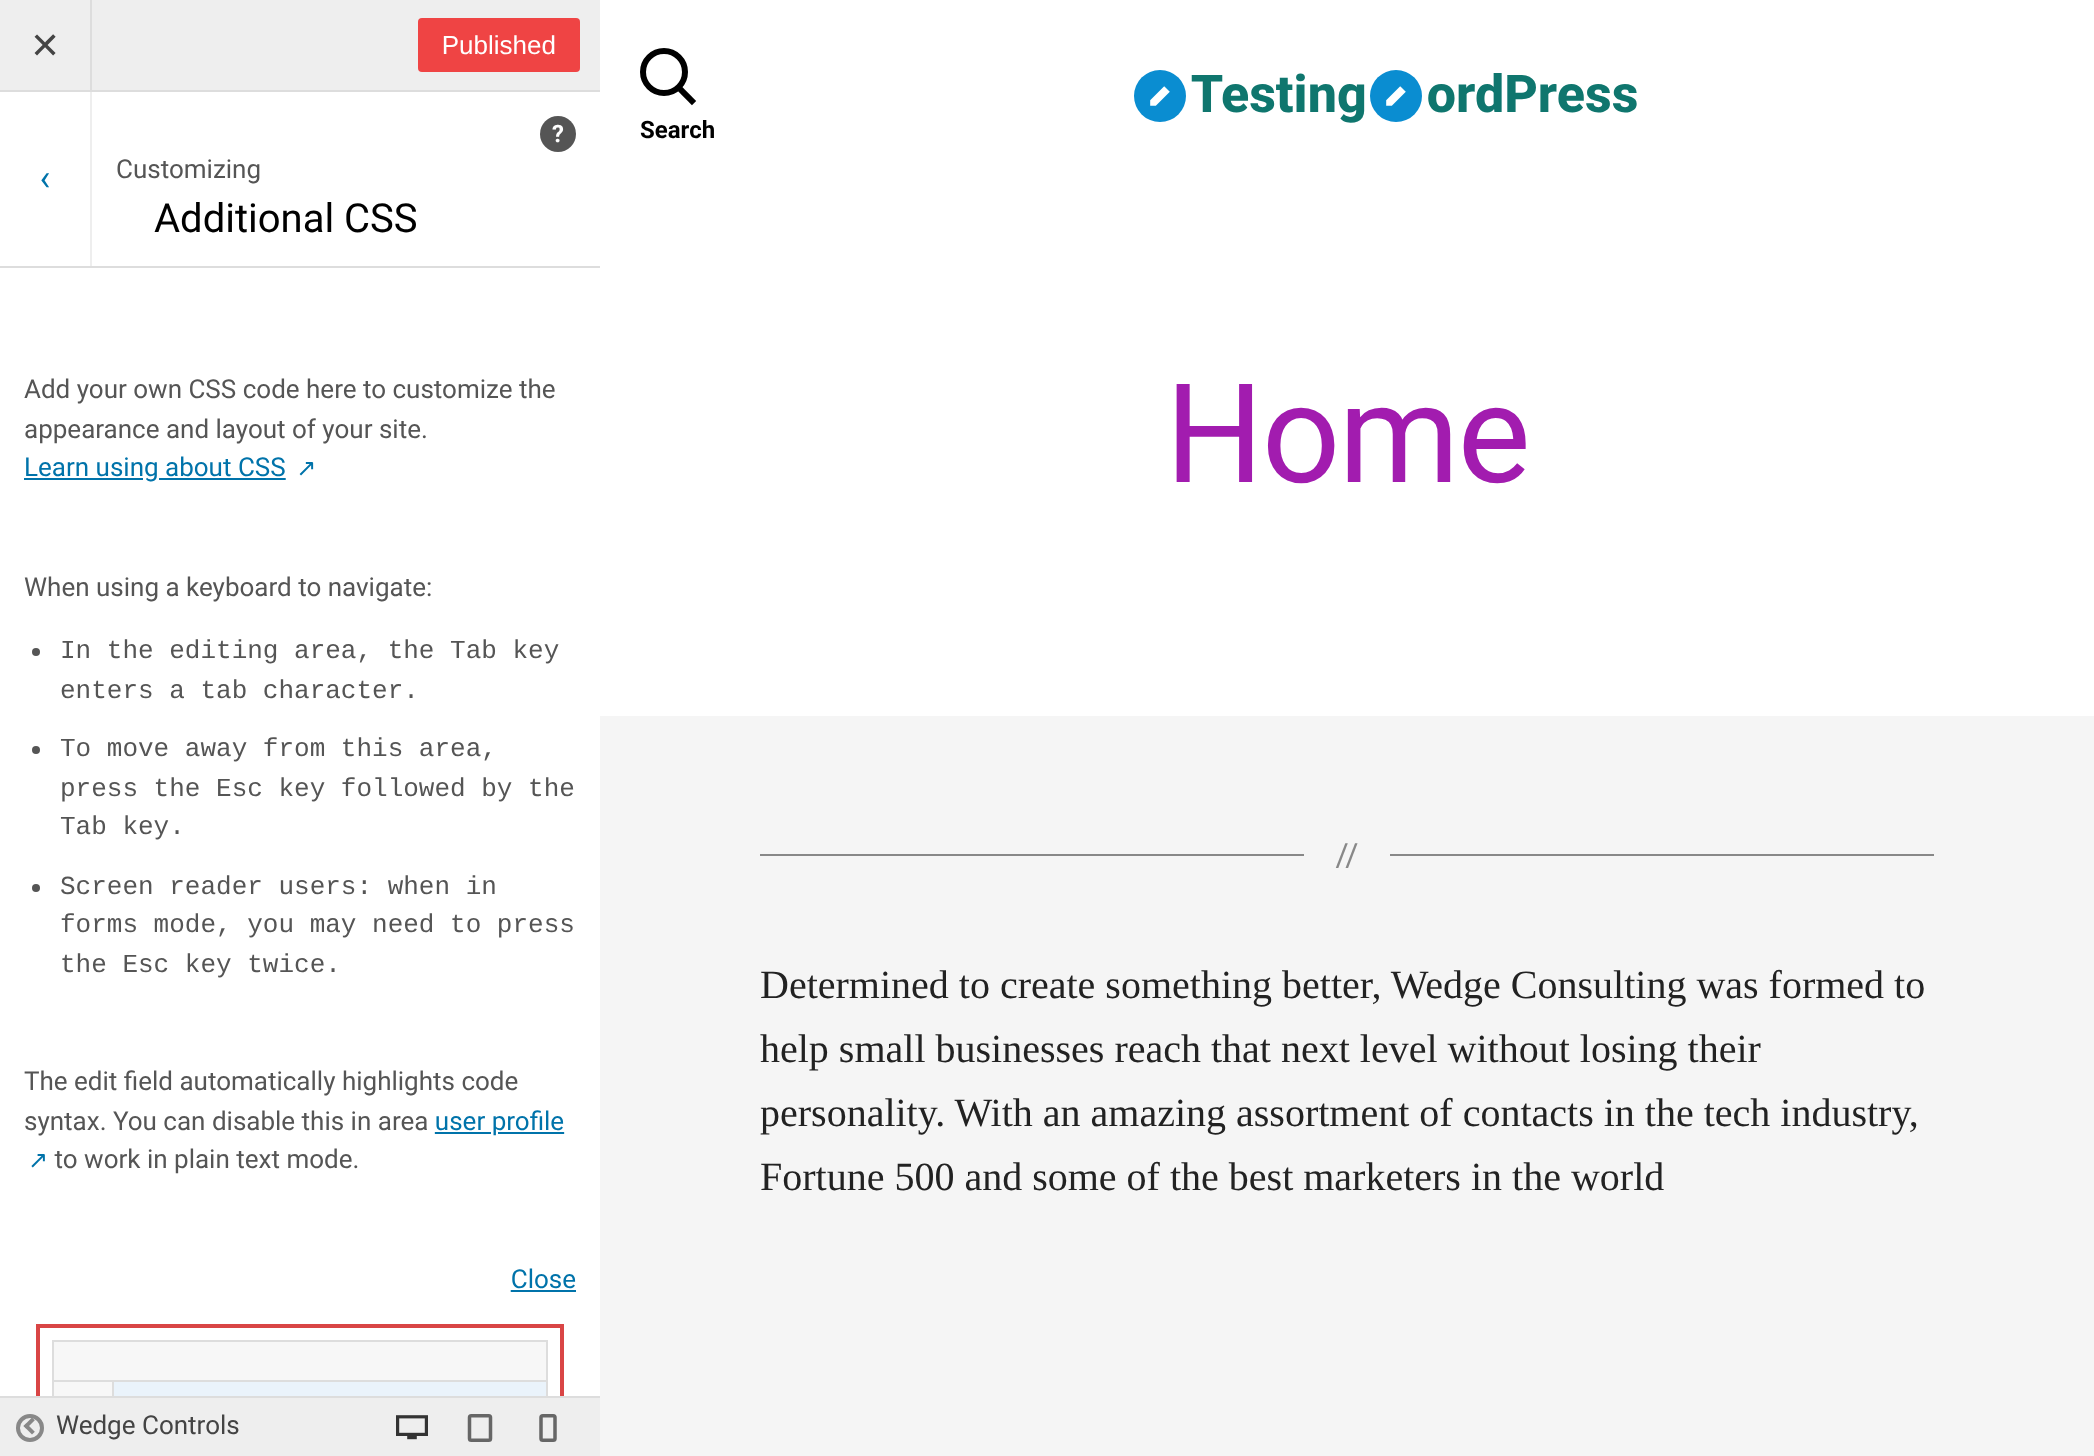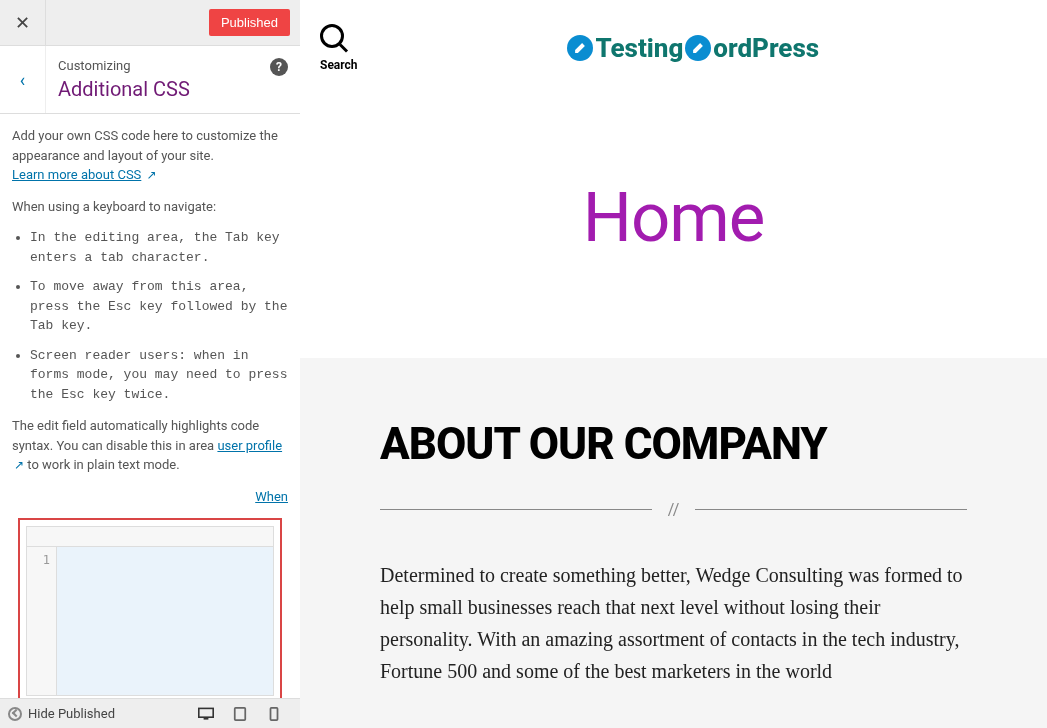--- a/index.html
+++ b/index.html
@@ -7,26 +7,26 @@
 
 .customizer { position: absolute; left: 0; top: 0; width: 300px; height: 728px; background: #fff; display: flex; flex-direction: column; }
 
 .top-bar { height: 46px; background: #eee; border-bottom: 1px solid #ddd; display: flex; align-items: center; justify-content: space-between; padding: 0 10px 0 0; }
 .close-x { width: 46px; height: 46px; display: flex; align-items: center; justify-content: center; font-size: 18px; color: #444; cursor: pointer; border-right: 1px solid #ddd; }
 .published-btn { background: #ef4444; color: #fff; border: none; padding: 6px 12px; font-size: 13px; cursor: pointer; border-radius: 2px; }
 
 .section-header { display: flex; border-bottom: 1px solid #ddd; background: #fff; position: relative; }
 .back-btn { width: 46px; display: flex; align-items: center; justify-content: center; color: #0073aa; font-size: 18px; cursor: pointer; border-right: 1px solid #eee; }
 .section-title-wrap { padding: 12px 12px; flex: 1; }
-.customizing-label { font-size: 13px; color: #555; }
-.section-title { font-size: 20px; font-weight: 400; color: #701a75; margin-top: 4px; }
+.customizing-label { font-size: 13px; color: #555; margin-top: 20px; }
+.section-title { font-size: 20px; font-weight: 400; color: #000000; margin-top: 4px; margin-left: 19px; }
 .help-icon { position: absolute; right: 12px; top: 12px; width: 18px; height: 18px; border-radius: 50%; background: #555; color: #fff; display: flex; align-items: center; justify-content: center; font-size: 12px; font-weight: bold; cursor: pointer; }
 
 .description { padding: 12px; font-size: 13px; color: #555; line-height: 1.5; overflow-y: auto; flex: 1; }
-.description p { margin-bottom: 12px; }
+.description p { margin-bottom: 12px; margin-top: 40px; }
 .description ul { list-style: disc; padding-left: 18px; margin-bottom: 12px; }
 .description li { margin-bottom: 10px; font-family: Liberation Mono, monospace; }
 .link { color: #0073aa; text-decoration: underline; cursor: pointer; }
 .ext-icon { color: #0073aa; font-size: 12px; margin-left: 2px; }
 .close-link { text-align: right; margin-bottom: 8px; }
 
 .editor-wrap { border: 2px solid #d94545; margin: 0 6px; padding: 6px; }
 .editor-top { height: 20px; background: #f7f7f7; border: 1px solid #ddd; border-bottom: none; }
 .code-editor { display: flex; border: 1px solid #ddd; background: #fff; height: 150px; }
 .line-numbers { width: 30px; background: #f7f7f7; border-right: 1px solid #ddd; text-align: right; padding: 4px 6px 0 0; color: #999; font-family: monospace; font-size: 12px; }
@@ -76,51 +76,51 @@
       <div class="customizing-label">Customizing</div>
       <div class="section-title">Additional CSS</div>
     </div>
     <div class="help-icon">?</div>
   </div>
 
   <div class="description">
     <p>
       <span>Add your own CSS code here to customize the appearance and layout of your site.</span>
       <br>
-      <span class="link">Learn more about CSS</span>
+      <span class="link">Learn using about CSS</span>
       <span class="ext-icon">↗</span>
     </p>
     <p>When using a keyboard to navigate:</p>
     <ul>
       <li>In the editing area, the Tab key enters a tab character.</li>
       <li>To move away from this area, press the Esc key followed by the Tab key.</li>
       <li>Screen reader users: when in forms mode, you may need to press the Esc key twice.</li>
     </ul>
     <p>
       <span>The edit field automatically highlights code syntax. You can disable this in area </span><span class="link">user profile</span>
       <span class="ext-icon">↗</span><span> to work in plain text mode.</span>
     </p>
     <p class="close-link">
-      <span class="link">When</span>
+      <span class="link">Close</span>
     </p>
 
     <div class="editor-wrap">
       <div class="editor-top"></div>
       <div class="code-editor">
         <div class="line-numbers">1</div>
         <div class="code-area" contenteditable="true" style=""></div>
       </div>
       <div class="resize-handle">⋰</div>
     </div>
   </div>
 
   <div class="footer-bar">
     <div class="footer-left">
       <span class="collapse-icon"></span>
-      <span>Hide Published</span>
+      <span>Wedge Controls</span>
     </div>
     <div class="footer-devices">
       <svg class="device-icon" viewBox="0 0 20 16">
           <rect x="1" y="1" width="18" height="11" fill="none" stroke="#333" stroke-width="2"></rect>
           <rect x="7" y="13" width="6" height="2" fill="#333"></rect>
         </svg>
       <svg class="device-icon" viewBox="0 0 16 16">
           <rect x="2" y="1" width="12" height="14" fill="none" stroke="#666" stroke-width="2" rx="1"></rect>
         </svg>
       <svg class="device-icon" viewBox="0 0 12 16">
@@ -150,21 +150,20 @@
         </span>
         <span>ordPress</span>
     </div>
   </div>
 
   <div class="page-title-wrap">
     <h1 class="page-title">Home</h1>
   </div>
 
   <div class="content-section">
-    <h2 class="about-title">ABOUT OUR COMPANY</h2>
     <div class="divider-wrap">
       <div class="divider-line"></div>
       <div class="divider-slashes">//</div>
       <div class="divider-line"></div>
     </div>
     <p class="body-text">Determined to create something better, Wedge Consulting was formed to help small businesses reach that next level without losing their personality. With an amazing assortment of contacts in the tech industry, Fortune 500 and some of the best marketers in the world</p>
   </div>
 </div>
 
 </body></html>

